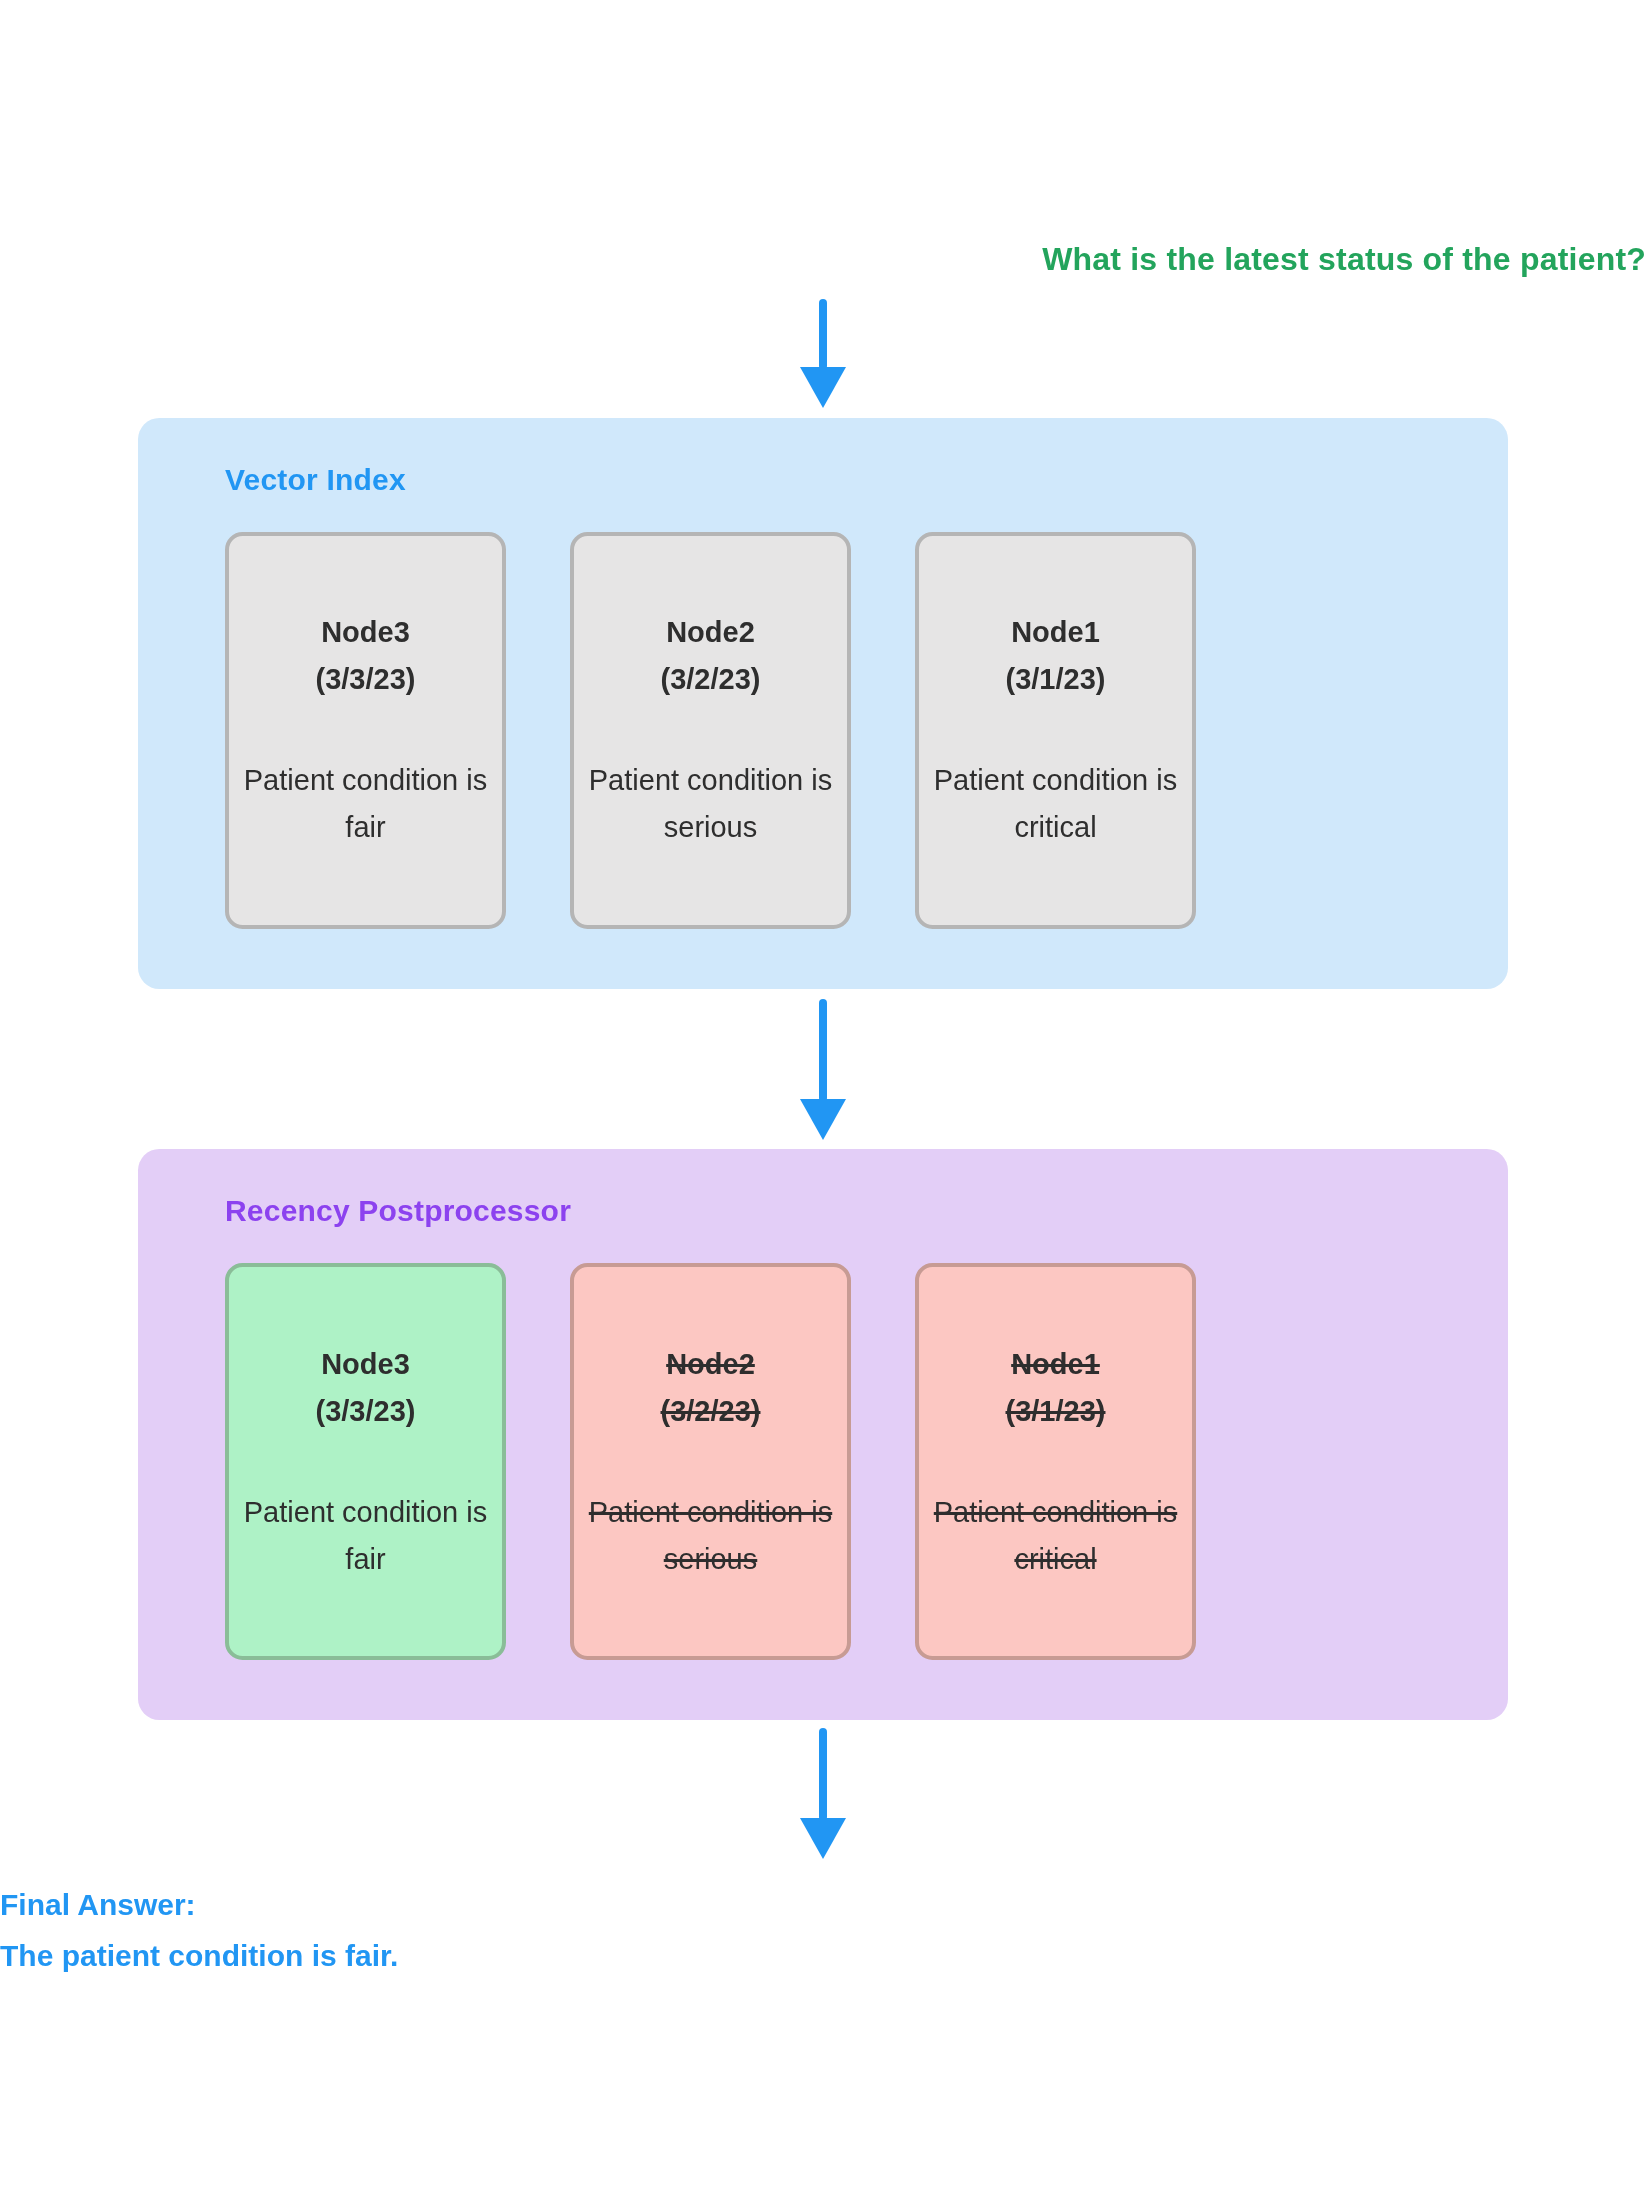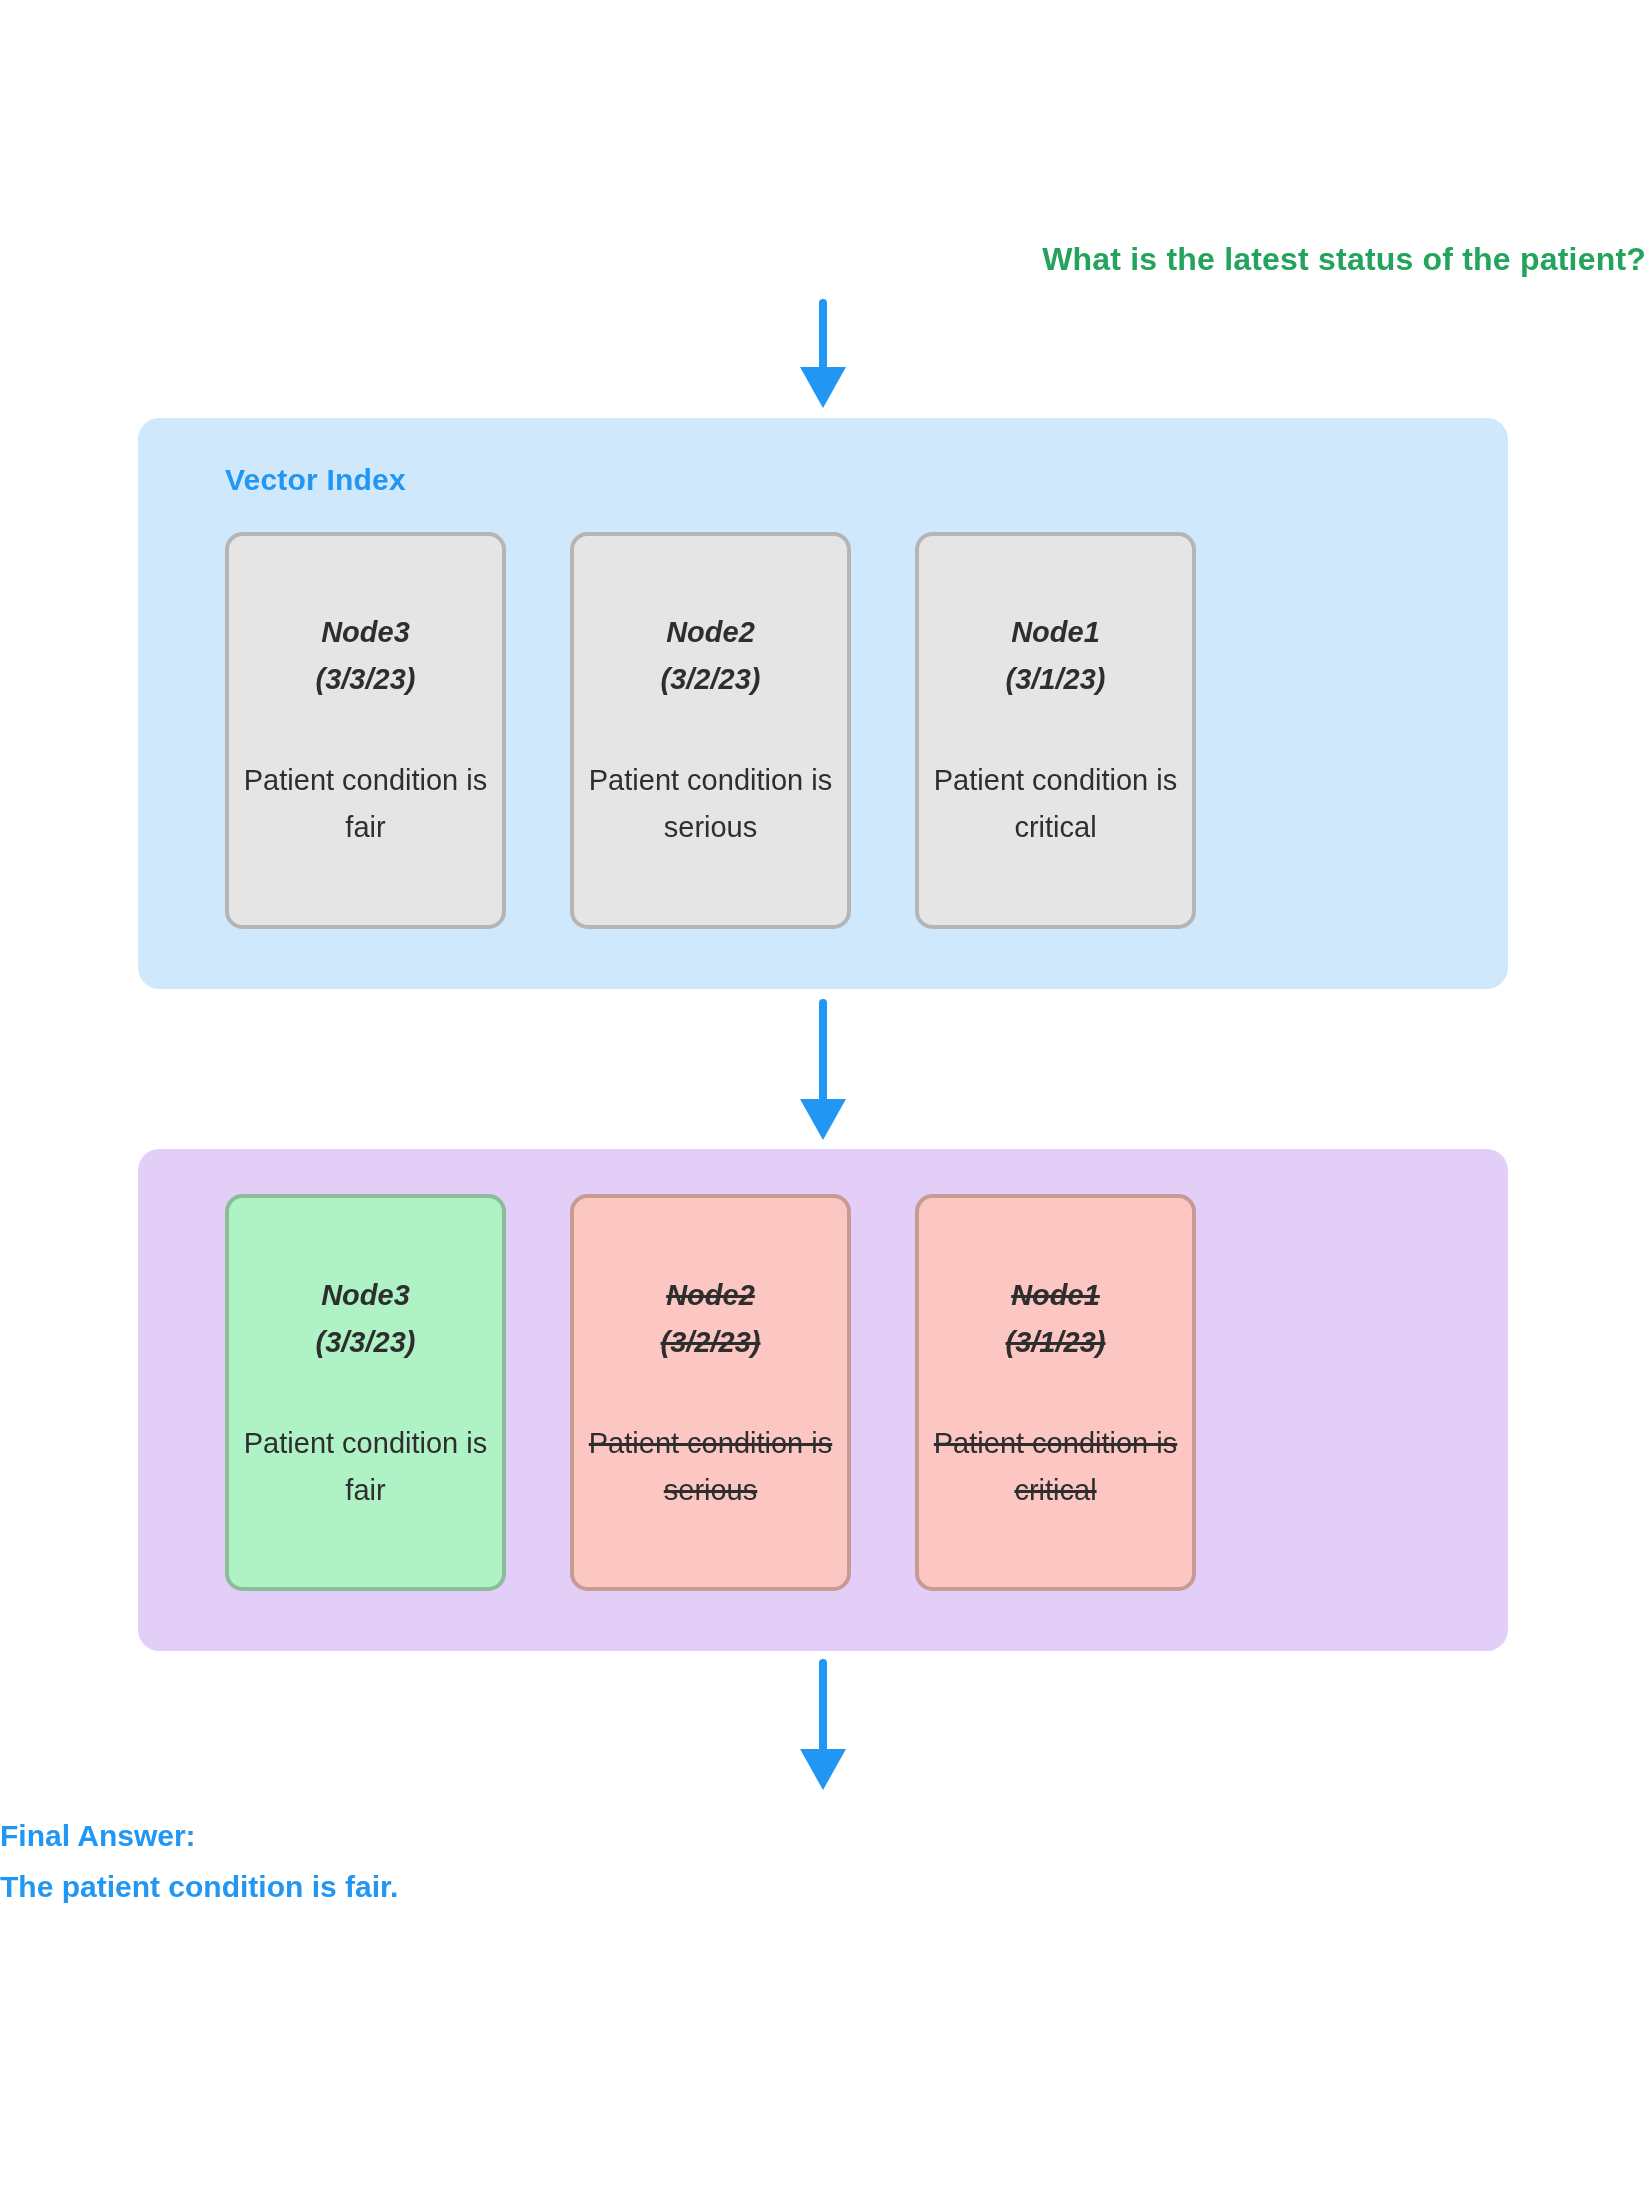--- a/index.html
+++ b/index.html
@@ -88,21 +88,21 @@
     flex-direction: column;
     justify-content: center;
     align-items: center;
     text-align: center;
     gap: 54px;
     padding: 0 11.6px;
     font-size: 29px;
     line-height: 47px;
     color: var(--card-text);
   }
-  .card .card-heading { font-weight: 700; font-style: italic; }
+  .card .card-heading { font-weight: 700; }
   .card .card-status { font-weight: 400; }
   .card-kept {
     background: var(--kept-card-bg);
     border-color: var(--kept-card-border);
   }
   .card-discarded {
     background: var(--discarded-card-bg);
     border-color: var(--discarded-card-border);
   }
   .card-discarded .card-heading,
@@ -170,20 +170,21 @@
 
     </div>
   </div>
 
   <div class="arrow arrow-2">
     <div class="stem"></div>
     <div class="head"></div>
   </div>
 
   <div class="panel panel-recency">
+    <div class="panel-title">Recency Postprocessor</div>
     <div class="cards">
 
       <div class="card card-kept">
         <div class="card-heading">
           <div>Node3</div>
           <div>(3/3/23)</div>
         </div>
         <div class="card-body">
           <span>Patient condition is</span>
           <strong class="card-status">fair</strong>

